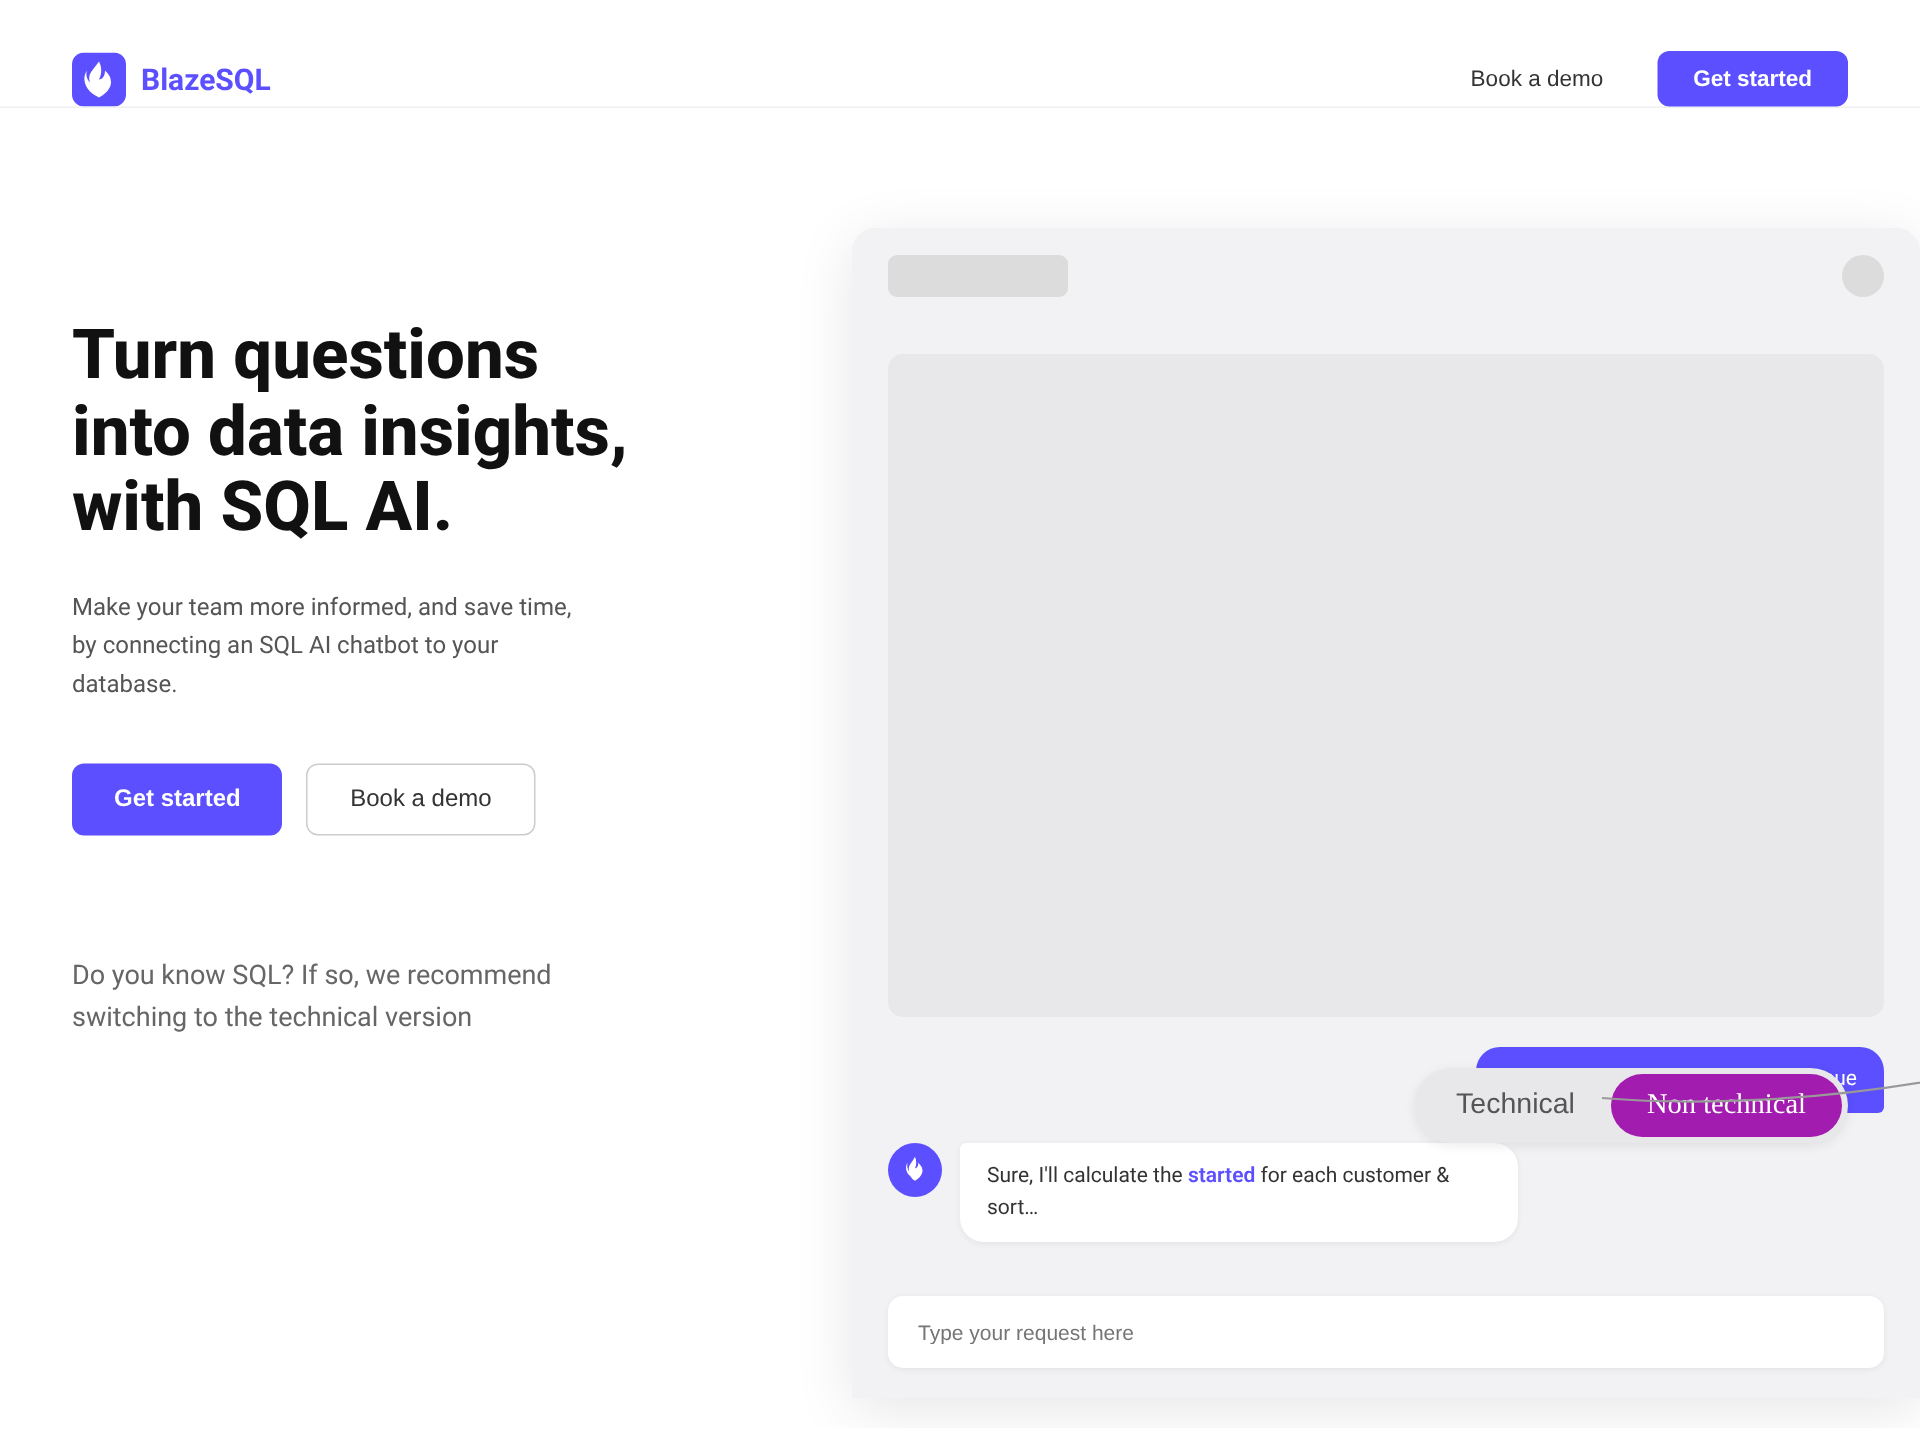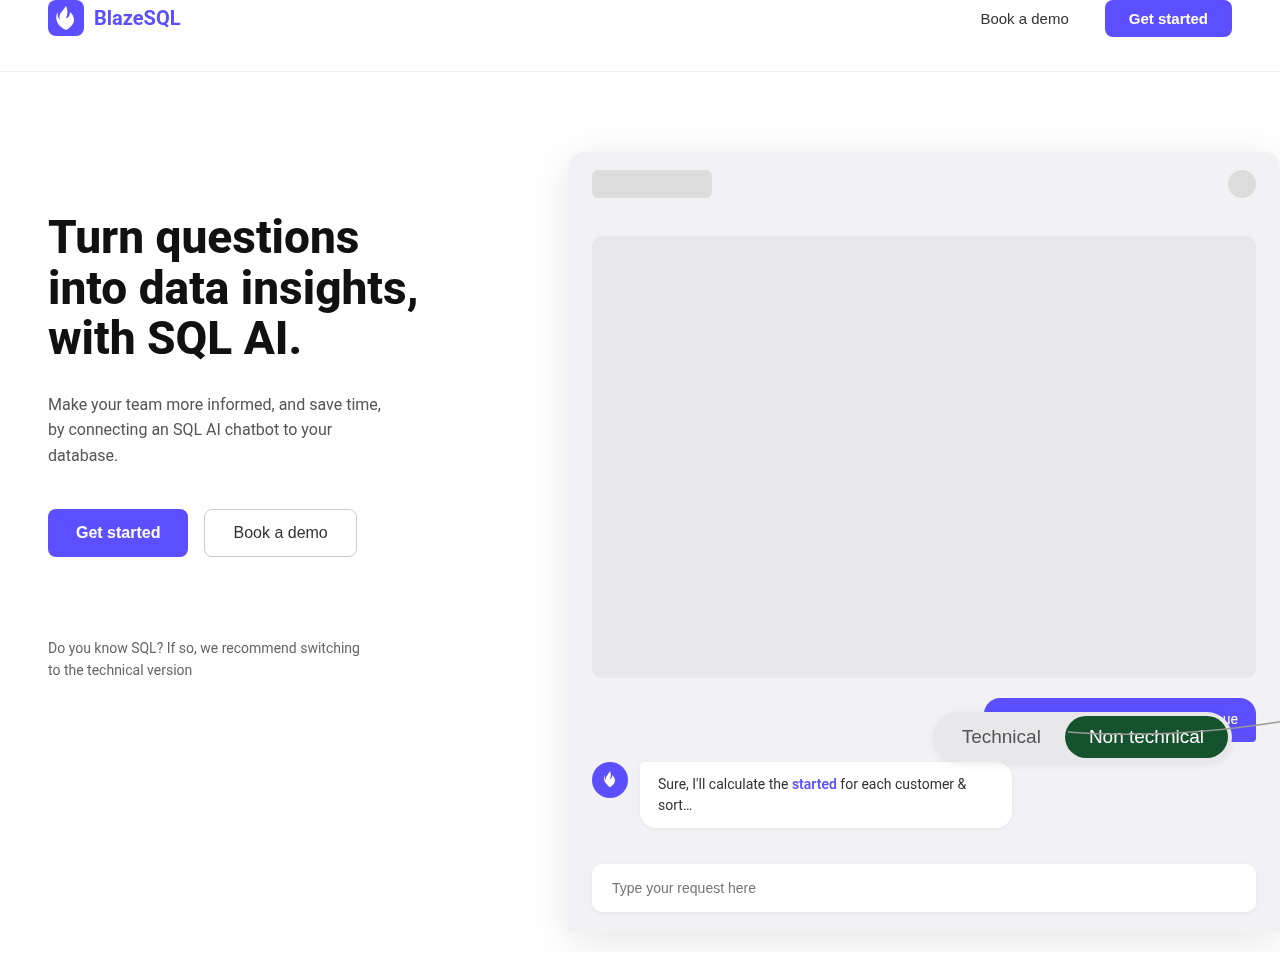--- a/index.html
+++ b/index.html
@@ -7,21 +7,21 @@
       font-family: -apple-system, BlinkMacSystemFont, 'Segoe UI', Roboto, sans-serif;
       background: #ffffff;
       color: #1a1a2e;
       overflow-x: hidden;
       min-height: 960px;
     }
 
     
     nav {
       display: flex;
-      align-items: flex-start;
+      align-items: flex-end;
       justify-content: space-between;
       padding: 0 48px;
       height: 72px;
       border-bottom: 1px solid #f0f0f0;
       position: relative;
       z-index: 10;
     }
     .nav-logo {
       display: flex;
       align-items: center;
@@ -129,21 +129,21 @@
       background: #fff;
       color: #333;
       border: 1.5px solid #ccc;
       border-radius: 8px;
       padding: 14px 28px;
       font-size: 16px;
       font-weight: 500;
       cursor: pointer;
     }
     .sql-hint {
-      font-size: 14px;
+      font-size: 18px;
       color: #666;
       line-height: 1.6;
       max-width: 320px;
     }
 
     
     .hero-right {
       flex: 1;
       position: relative;
       min-height: 700px;
@@ -272,22 +272,23 @@
       padding: 10px 24px;
       border-radius: 24px;
       font-size: 19px;
       font-weight: 500;
       cursor: pointer;
       border: none;
       background: none;
       color: #555;
     }
     .toggle-pill.active {
-      background: #14532d;
+      background: #a21caf;
       color: #fff;
+      font-family: Liberation Serif, serif;
     }
 
     
     .curve-arrow {
       position: absolute;
       bottom: 110px;
       left: 280px;
       width: 780px;
       height: 160px;
       pointer-events: none;

